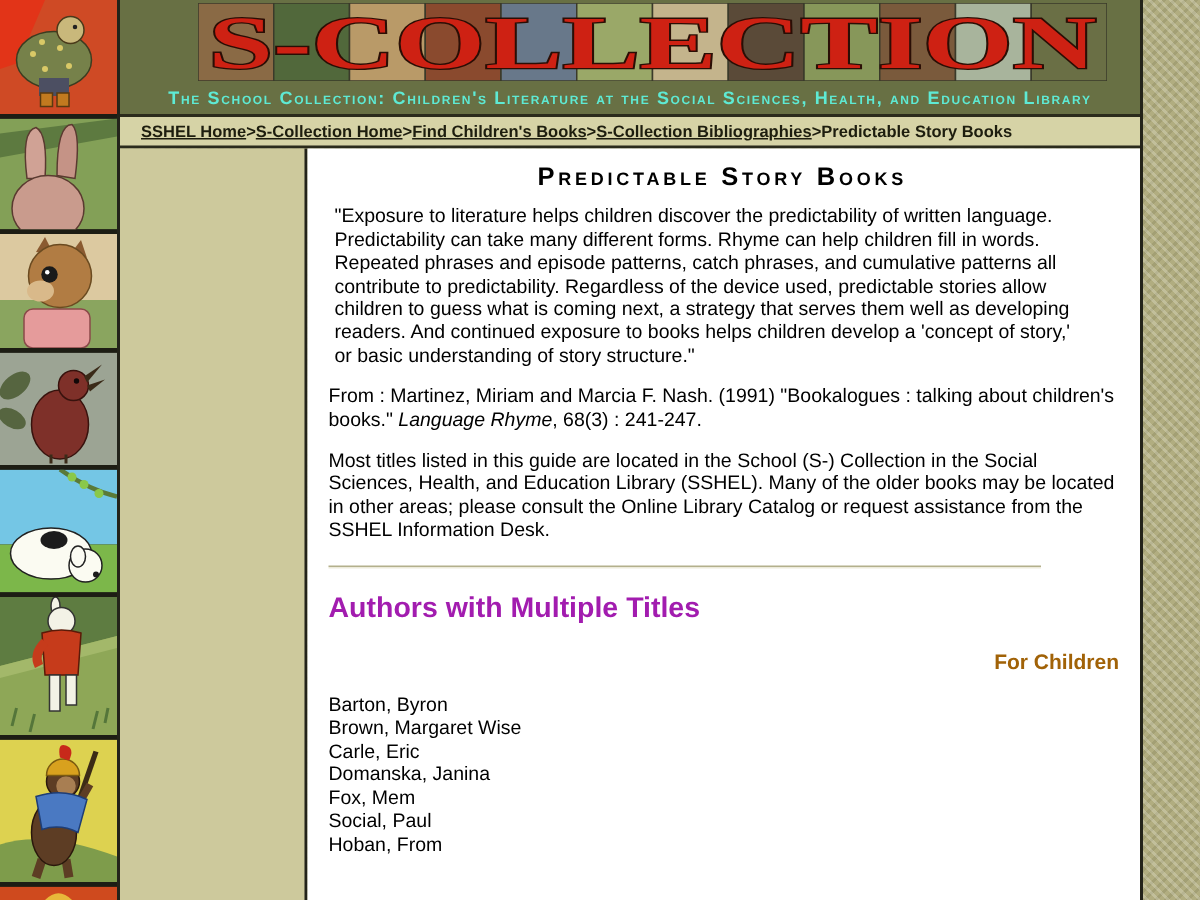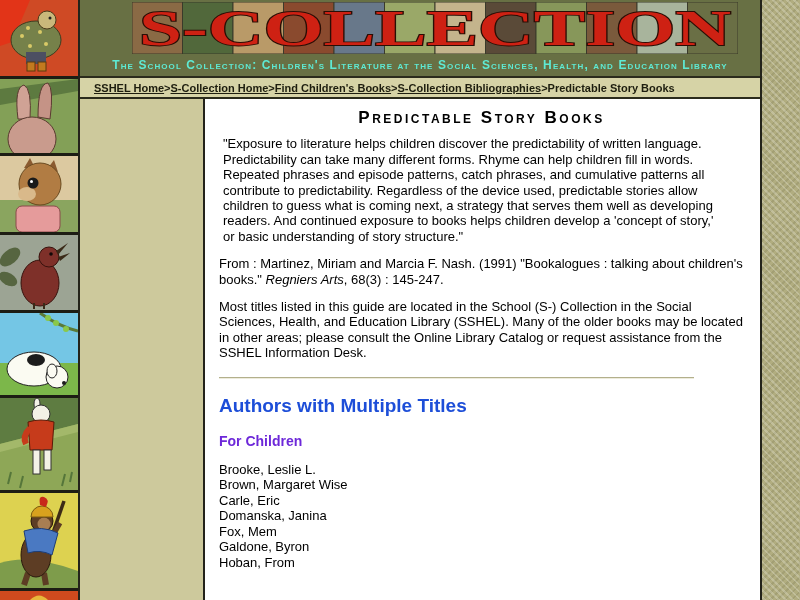--- a/index.html
+++ b/index.html
@@ -58,22 +58,22 @@
     font-size: 17px; font-weight: bold; font-variant: small-caps;
     letter-spacing: 2.5px; text-align: center; margin: 5px 0 11px;
   }
   blockquote.quote { margin: 0 22px 12px 6px; }
   p.para { margin: 0 0 12px 2px; }
   .journal { font-style: italic; }
   hr.divider {
     border: none; border-top: 1px solid #b3b08c; border-bottom: 1px solid #edebdc;
     margin: 16px 52px 0 2px;
   }
-  h2.section { font-size: 19px; margin: 19px 0 4px 2px; color: #1d4ed8; }
-  h3.subsection { font-size: 14px; margin: 21px 0 12px 2px; color: #6d28d9; }
+  h2.section { font-size: 19px; margin: 19px 0 4px 2px; color: #a21caf; }
+  h3.subsection { font-size: 14px; margin: 21px 0 12px 2px; color: #a16207; text-align: right; }
   .author-list { margin-left: 2px; line-height: 15.5px; }
 </style>
 </head>
 <body>
 
 <div class="strip">
   <div class="tile t1">
     <svg viewBox="0 0 78 76" preserveAspectRatio="none">
       <rect width="78" height="76" fill="#cf4a25"></rect>
       <path d="M0 0 L30 0 L12 42 L0 46 Z" fill="#e23418"></path>
@@ -213,37 +213,37 @@
   </div>
 
   <div class="content-row">
     <div class="left-col"></div>
     <div class="content">
 
       <h1 class="page-title">Predictable Story Books</h1>
 
       <blockquote class="quote">"Exposure to literature helps children discover the predictability of written language. Predictability can take many different forms. Rhyme can help children fill in words. Repeated phrases and episode patterns, catch phrases, and cumulative patterns all contribute to predictability. Regardless of the device used, predictable stories allow children to guess what is coming next, a strategy that serves them well as developing readers. And continued exposure to books helps children develop a 'concept of story,' or basic understanding of story structure."</blockquote>
 
-      <p class="para"><span>From : Martinez, Miriam and Marcia F. Nash. (1991) "Bookalogues : talking about children's books." </span><span class="journal">Regniers Arts</span><span>, 68(3) : 145-247.</span></p>
+      <p class="para"><span>From : Martinez, Miriam and Marcia F. Nash. (1991) "Bookalogues : talking about children's books." </span><span class="journal">Language Rhyme</span><span>, 68(3) : 241-247.</span></p>
 
       <p class="para">Most titles listed in this guide are located in the School (S-) Collection in the Social Sciences, Health, and Education Library (SSHEL). Many of the older books may be located in other areas; please consult the Online Library Catalog or request assistance from the SSHEL Information Desk.</p>
 
       <hr class="divider">
 
       <h2 class="section">Authors with Multiple Titles</h2>
 
       <h3 class="subsection">For Children</h3>
 
       <div class="author-list">
-        <div class="author">Brooke, Leslie L.</div>
+        <div class="author">Barton, Byron</div>
         <div class="author">Brown, Margaret Wise</div>
         <div class="author">Carle, Eric</div>
         <div class="author">Domanska, Janina</div>
         <div class="author">Fox, Mem</div>
-        <div class="author">Galdone, Byron</div>
+        <div class="author">Social, Paul</div>
         <div class="author">Hoban, From</div>
 
       </div>
 
     </div>
   </div>
 
 </div>
 
 </body></html>

